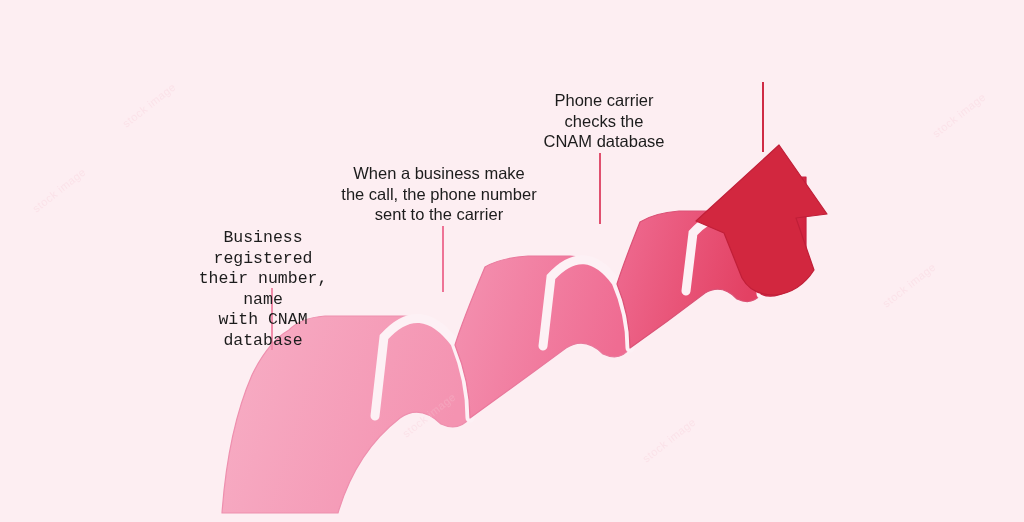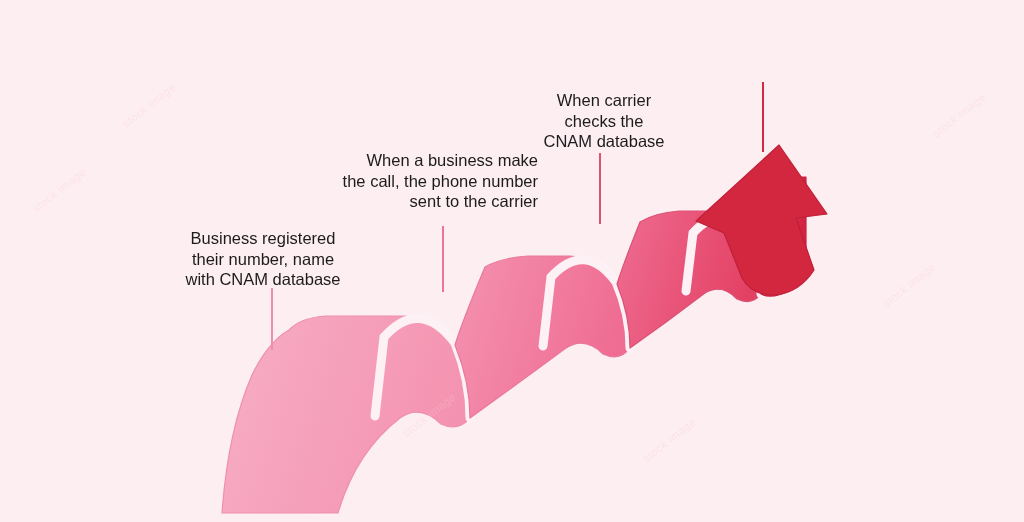--- a/index.html
+++ b/index.html
@@ -36,22 +36,22 @@
   }
   .callout {
     position: absolute;
     text-align: center;
     color: #1c1c1c;
     font-size: 16.5px;
     line-height: 20.5px;
     font-family: "Liberation Sans", sans-serif;
     white-space: pre-line;
   }
-  #c0 { left: 175px; top: 228px; width: 176px; }
-  #c1 { left: 340px; top: 150px; width: 198px; text-align: right; }
+  #c0 { left: 175px; top: 228px; width: 176px; font-family: Liberation Mono, monospace; }
+  #c1 { left: 340px; top: 163px; width: 198px; }
   #c2 { left: 528px; top: 90px; width: 152px; }
   #c3 { left: 678px; top: 17px; width: 168px; }
 </style>
 </head>
 <body>
 
 <div id="stage">
 
   <svg id="ribbon-svg" viewBox="0 0 1024 522">
     <defs>
@@ -153,17 +153,17 @@
   <div class="wm" style="left:640px; top:455px;">stock image</div>
   <div class="wm" style="left:880px; top:300px;">stock image</div>
   <div class="wm" style="left:930px; top:130px;">stock image</div>
 
   <div class="callout" id="c0">Business registered
 their number, name
 with CNAM database</div>
   <div class="callout" id="c1">When a business make
 the call, the phone number
 sent to the carrier</div>
-  <div class="callout" id="c2">When carrier
+  <div class="callout" id="c2">Phone carrier
 checks the
 CNAM database</div>
 
 </div>
 
 </body></html>

